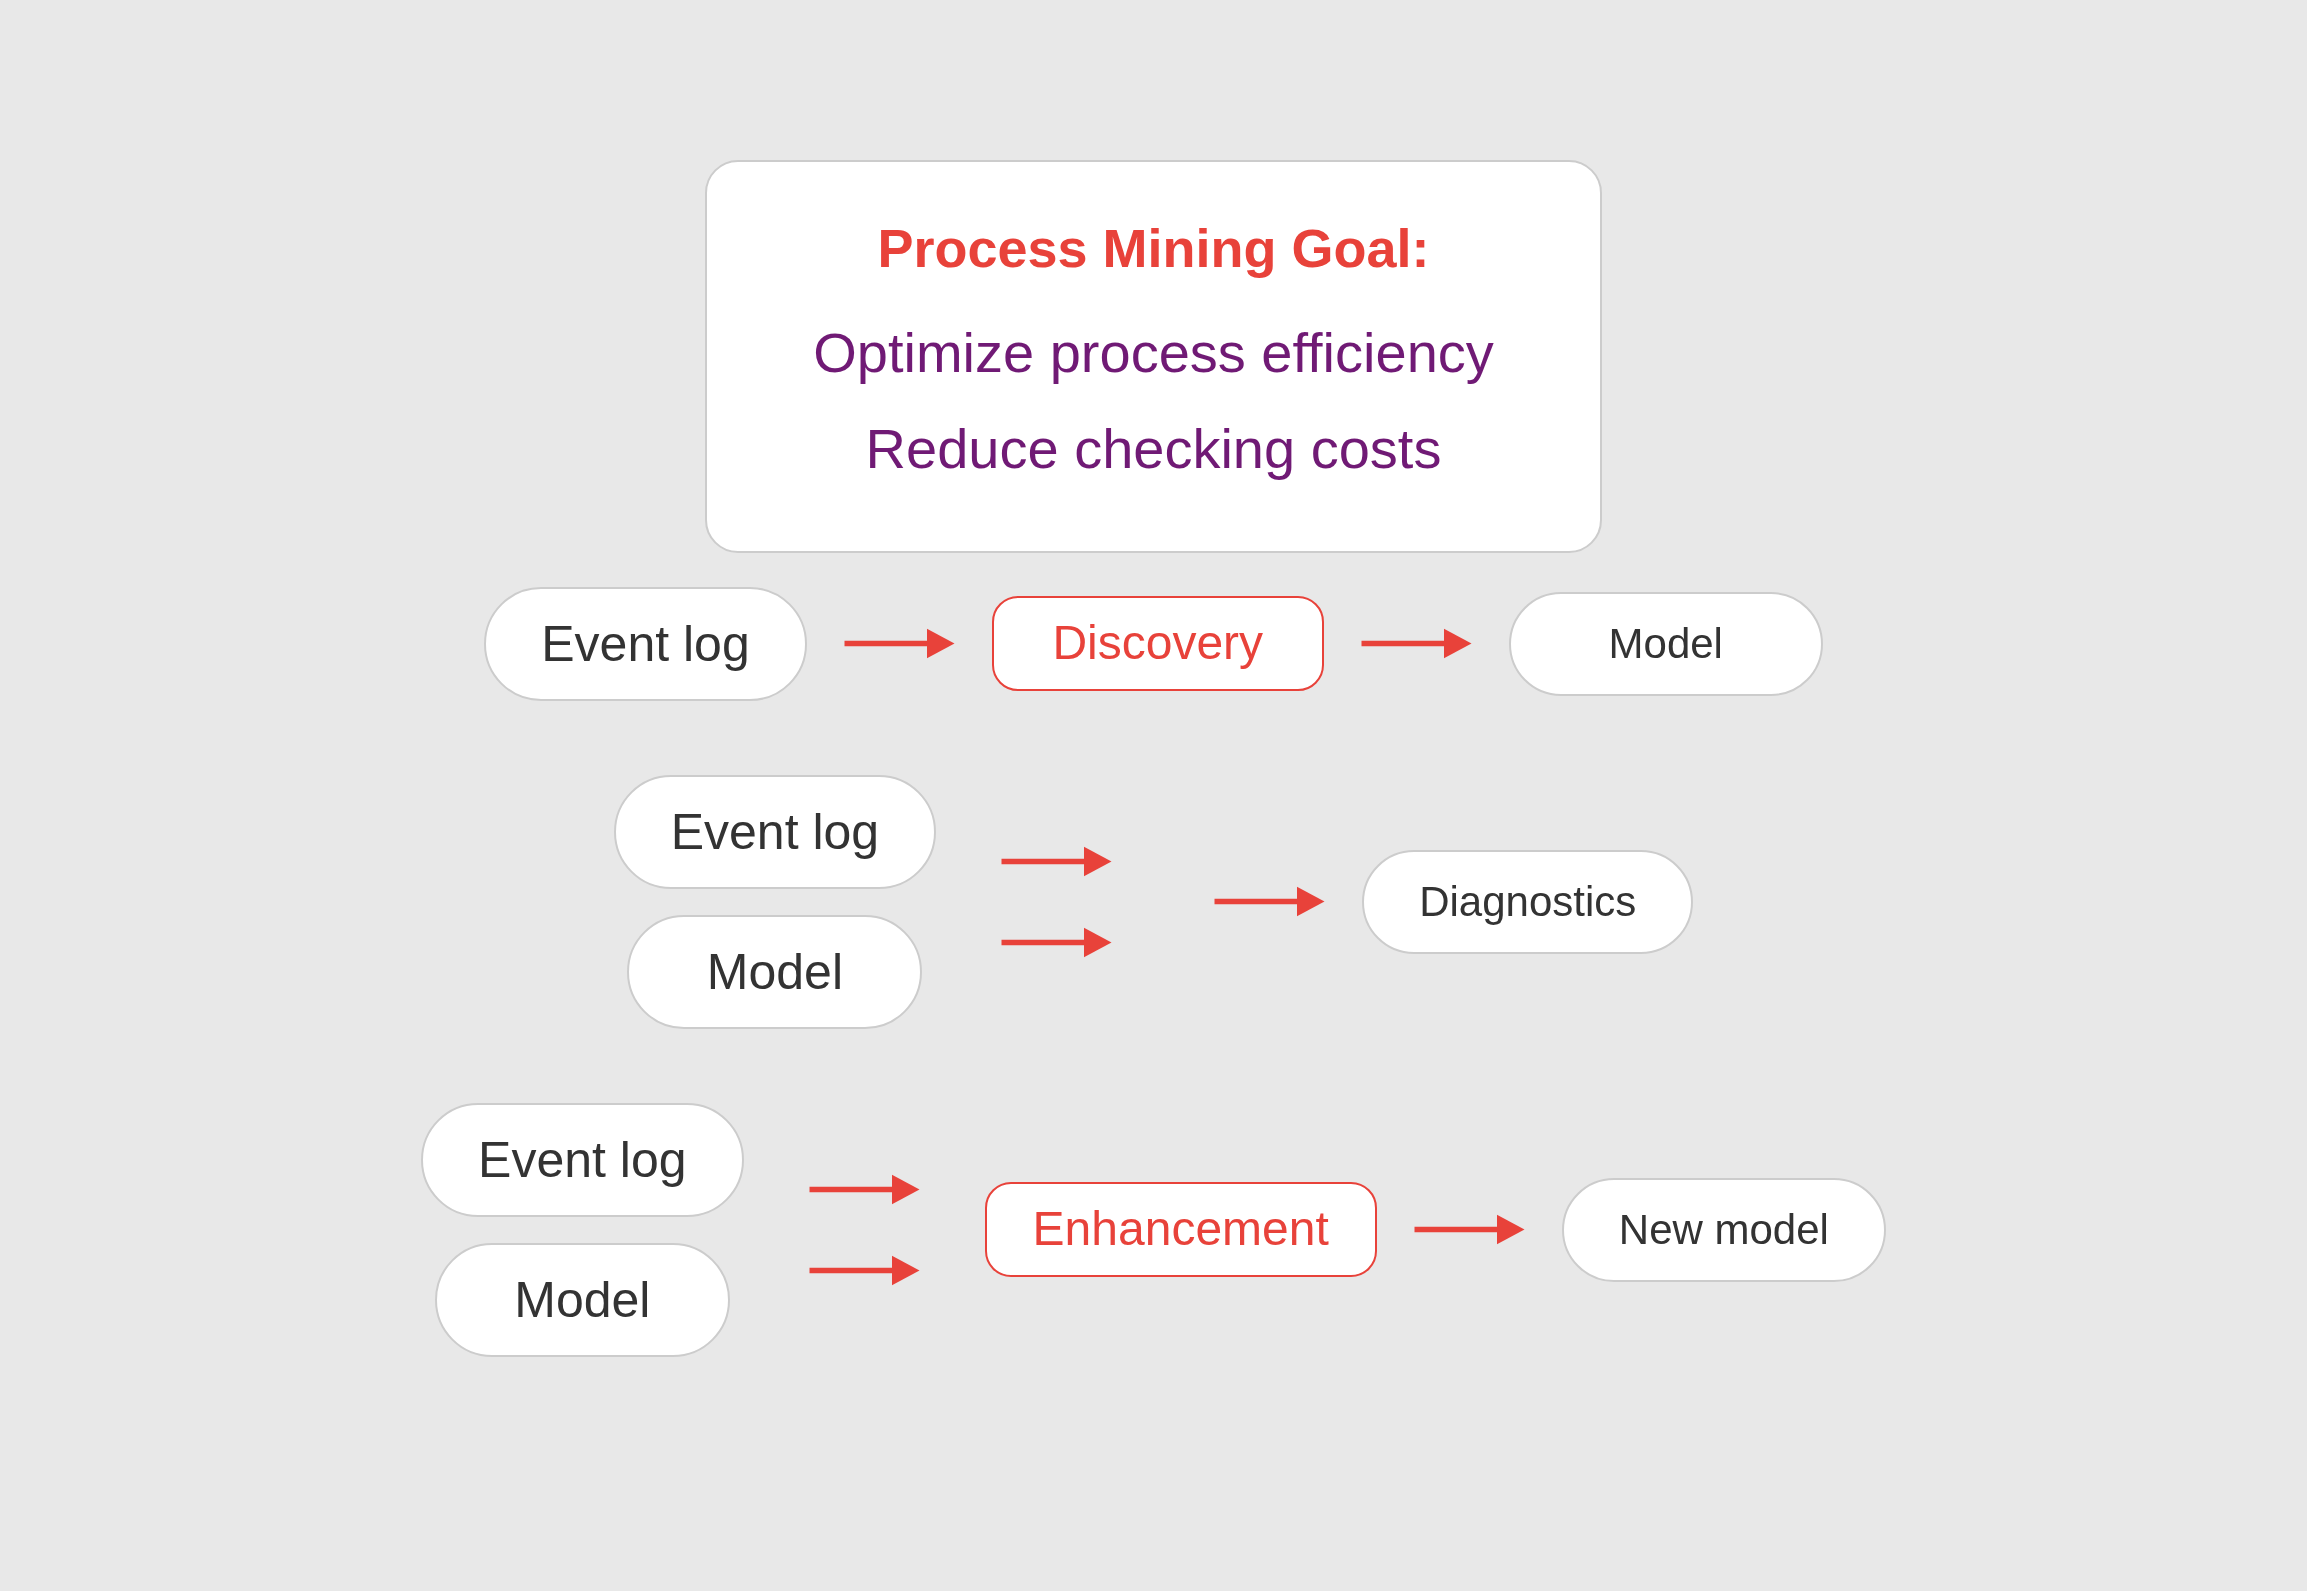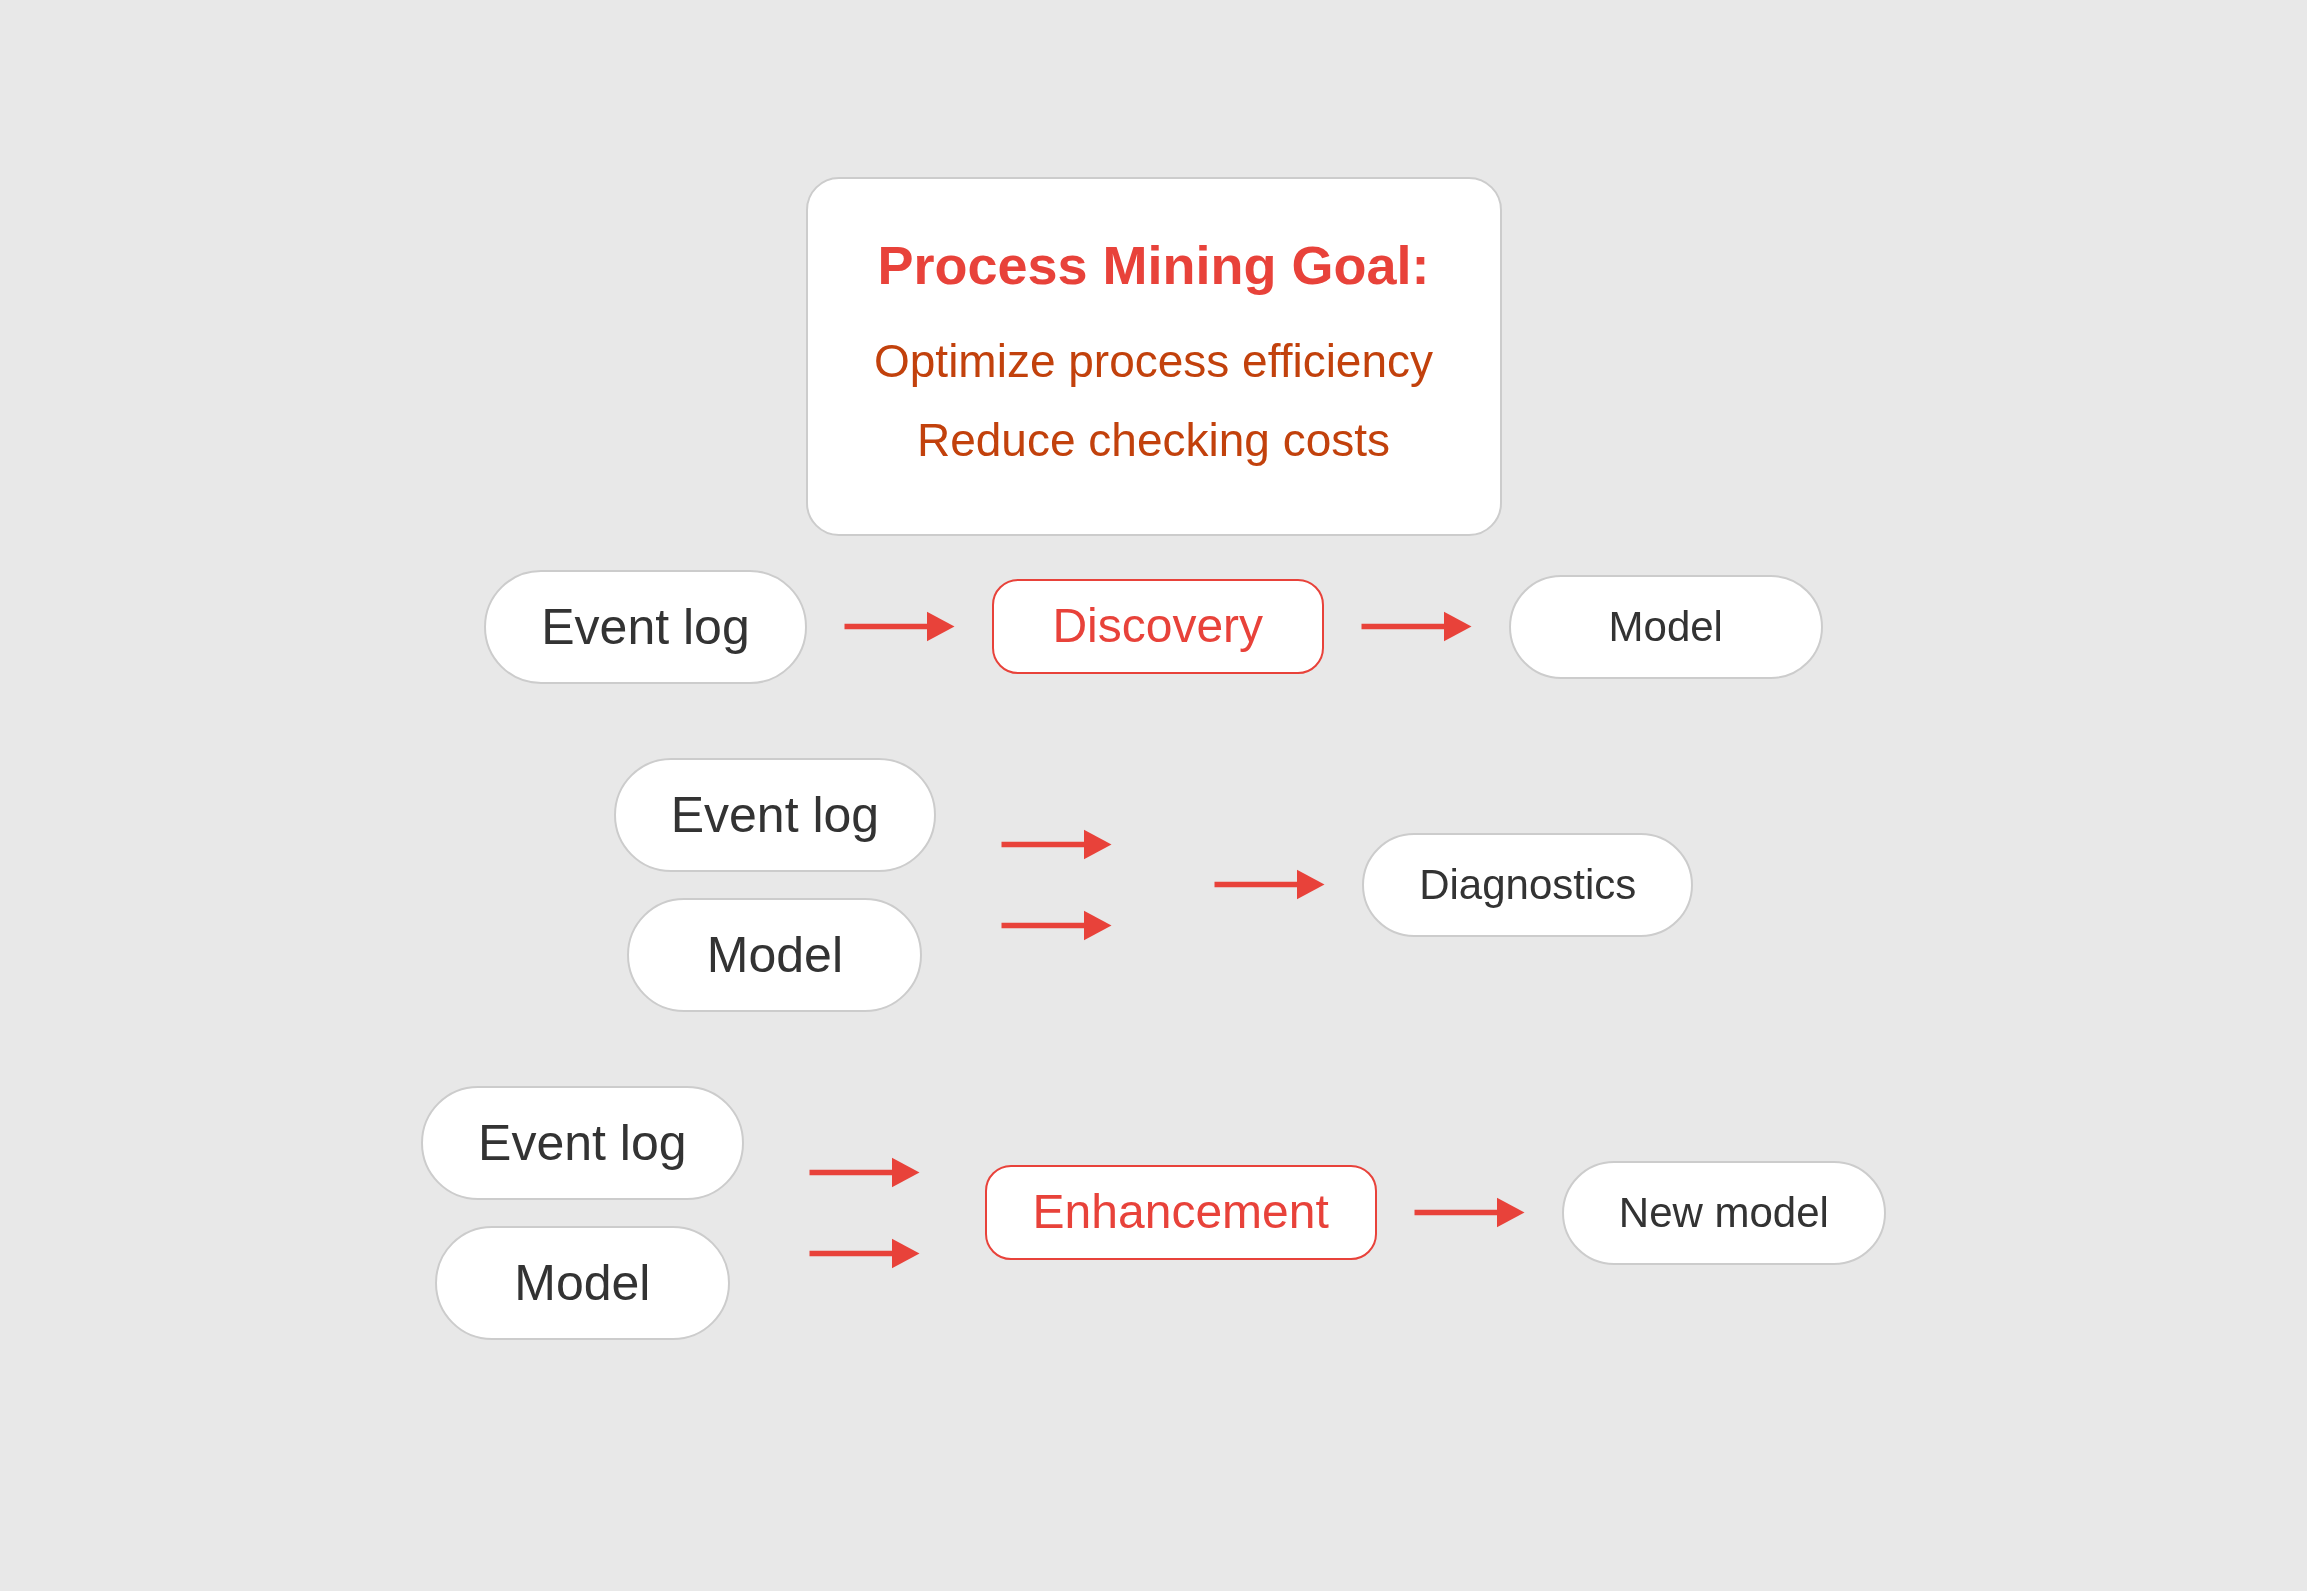--- a/index.html
+++ b/index.html
@@ -23,34 +23,34 @@
       width: 2030px;
     }
 
     
     .goal-box {
       background: #fff;
       border: 2.8px solid #ccc;
       border-radius: 33px;
       padding: 55px 40px;
       text-align: center;
-      width: 696px;
+      width: 897px;
       margin-bottom: 34px;
     }
 
     .goal-title {
       color: #e8423a;
       font-size: 54px;
       font-weight: 700;
       margin-bottom: 26px;
     }
 
     .goal-item {
-      font-size: 46px;
-      color: #c2410c;
+      font-size: 56px;
+      color: #701a75;
       line-height: 1.7;
     }
 
     
     .row {
       display: flex;
       align-items: center;
       justify-content: center;
       margin-bottom: 74px;
       gap: 0;

